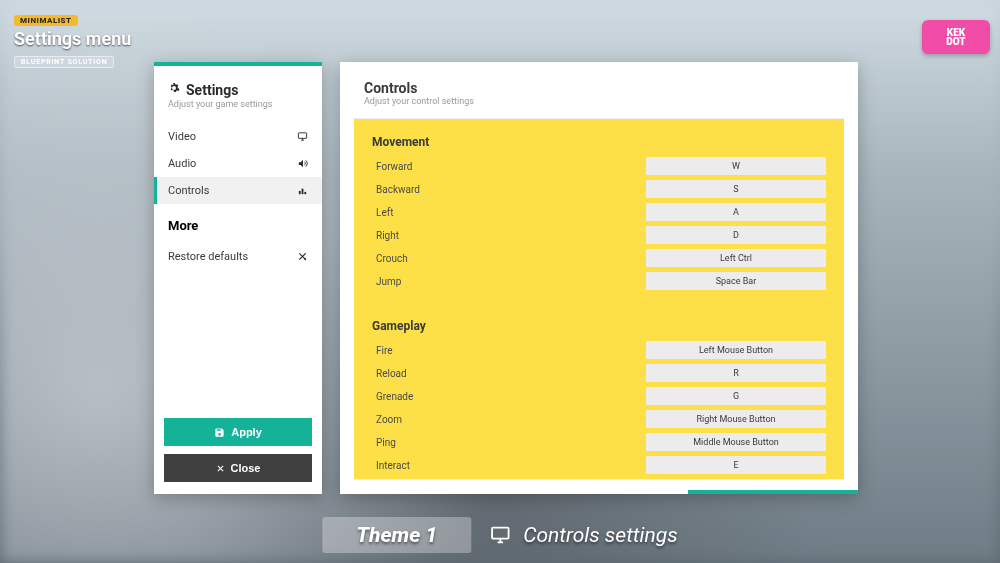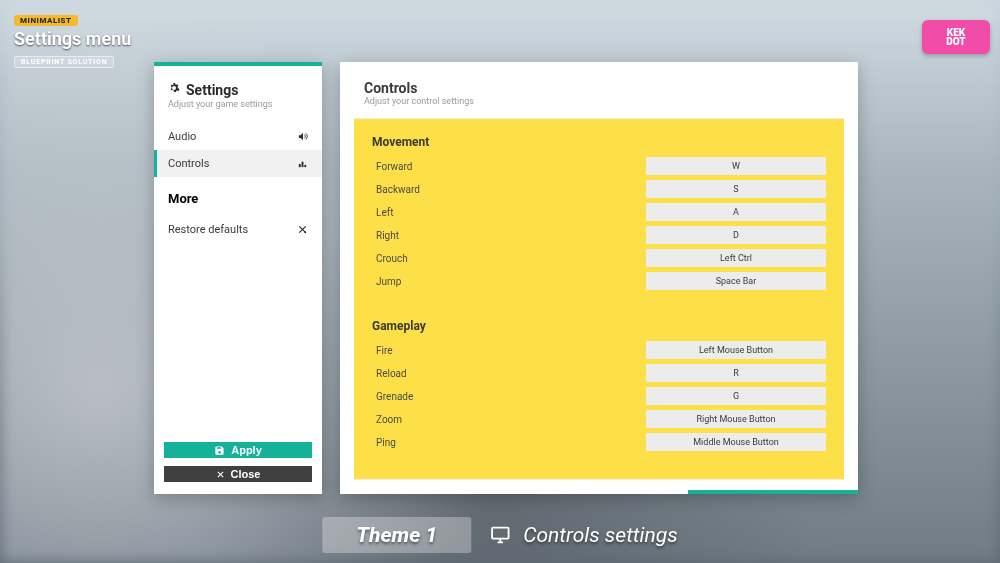--- a/index.html
+++ b/index.html
@@ -139,21 +139,21 @@
   font-weight: 700;
   color: #000000;
 }
 .sb-spacer { flex: 1; }
 .sb-btns { padding: 0 10px; display: flex; flex-direction: column; gap: 8px; }
 .btn {
   display: flex;
   align-items: center;
   justify-content: center;
   gap: 6px;
-  height: 16px;
+  height: 28px;
   font-size: 11px;
   font-weight: 600;
   cursor: pointer;
   border: none;
 }
 .btn-apply { background: #15b29a; color: #fff; }
 .btn-close { background: #3f3f3f; color: #fff; }
 .main {
   width: 518px;
   height: 432px;
@@ -288,20 +288,30 @@
               <path d="M12 8a4 4 0 100 8 4 4 0 000-8zm9 4a7.5 7.5 0 01-.1 1.2l2 1.6-2 3.4-2.4-1a7.5 7.5 0 01-2 .1l-.4 2.6h-4l-.4-2.6a7.5 7.5 0 01-2-1.1l-2.4 1-2-3.4 2-1.6a7.5 7.5 0 010-2.4l-2-1.6 2-3.4 2.4 1a7.5 7.5 0 012-1.1L10 2h4l.4 2.6a7.5 7.5 0 012 1.1l2.4-1 2 3.4-2 1.6c.1.4.2.8.2 1.3z"></path>
             </svg>
         </span>
         <span>Settings</span>
       </div>
       <div class="sb-sub">Adjust your game settings</div>
     </div>
 
     <div class="sb-list">
       <div class="sb-item">
+        <span>Video</span>
+        <span class="icon">
+          <svg width="11" height="11" viewBox="0 0 24 24" fill="none" stroke="#2a2a2a" stroke-width="2">
+              <rect x="3" y="4" width="18" height="12" rx="1"></rect>
+              <line x1="9" y1="20" x2="15" y2="20"></line>
+              <line x1="12" y1="16" x2="12" y2="20"></line>
+            </svg>
+        </span>
+      </div>
+      <div class="sb-item">
         <span>Audio</span>
         <span class="icon">
           <svg width="11" height="11" viewBox="0 0 24 24" fill="#2a2a2a">
               <path d="M4 9v6h4l5 5V4L8 9H4z"></path>
               <path d="M16 8a5 5 0 010 8M19 5a9 9 0 010 14" fill="none" stroke="#2a2a2a" stroke-width="2"></path>
             </svg>
         </span>
       </div>
       <div class="sb-item active">
         <span>Controls</span>
@@ -398,20 +408,24 @@
           <div class="row-label">Grenade</div>
           <div class="row-val">G</div>
         </div>
         <div class="row">
           <div class="row-label">Zoom</div>
           <div class="row-val">Right Mouse Button</div>
         </div>
         <div class="row">
           <div class="row-label">Ping</div>
           <div class="row-val">Middle Mouse Button</div>
+        </div>
+        <div class="row">
+          <div class="row-label">Interact</div>
+          <div class="row-val">E</div>
         </div>
       </div>
   </div>
 
 </div>
 
 <div class="bottom-banner">
   <div class="chip">Theme 1</div>
   <div class="banner-right">
     <span class="icon">

